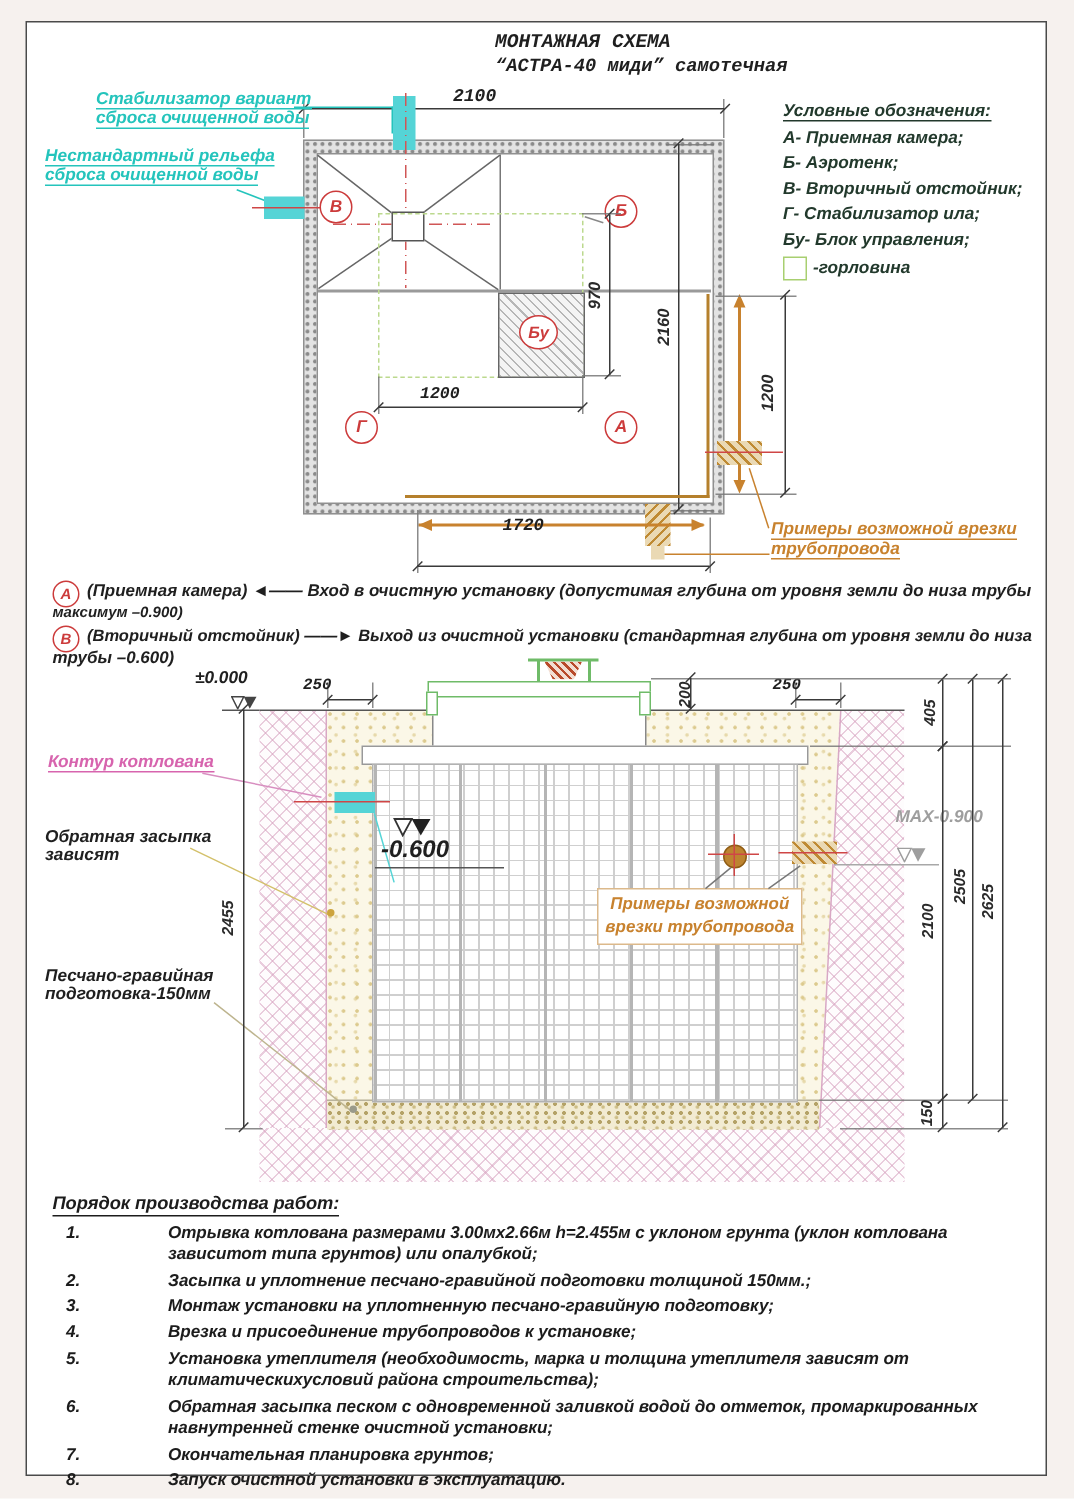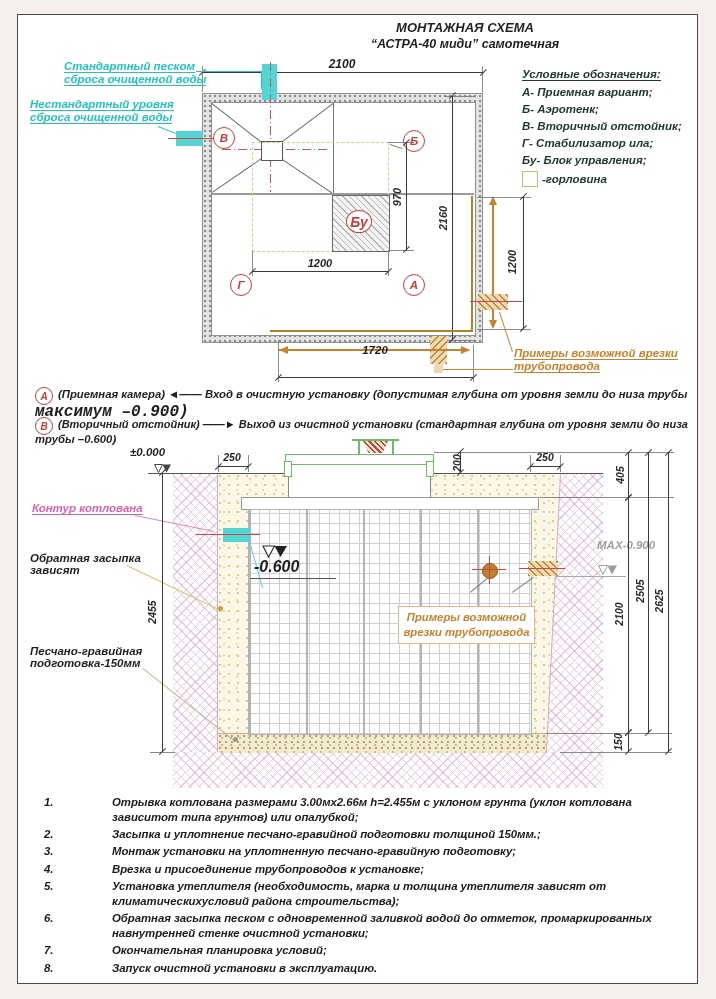--- a/index.html
+++ b/index.html
@@ -2,21 +2,21 @@
 <html><head>
 <meta charset="utf-8">
 <style>
   html,body{margin:0;padding:0;}
   body{width:716px;height:999px;position:relative;background:#f6f1ee;
        font-family:"Liberation Sans",sans-serif;overflow:hidden;}
   #canvas{position:absolute;left:0;top:0;width:716px;height:999px;}
   .frame{position:absolute;left:17px;top:14px;width:679px;height:968px;
          background:#fff;border:1.5px solid #4a4a4a;}
   .t{position:absolute;font-style:italic;font-weight:bold;white-space:nowrap;color:#1f1f1f;}
-  .ctr{text-align:center;}
+  .ctr{text-align:left;font-family:Liberation Mono, monospace;}
   .vt{position:absolute;font-style:italic;font-weight:bold;white-space:nowrap;
       width:40px;text-align:center;transform:rotate(-90deg);color:#2a2a2a;}
   .ln{position:absolute;}
   .rl{position:absolute;height:1px;transform-origin:0 0;}
   .ext{position:absolute;background:#777;opacity:.85;}
   .dimh{position:absolute;height:1px;background:#3a3a3a;}
   .dimv{position:absolute;width:1px;background:#3a3a3a;}
   .dimh::before,.dimh::after,.dimv::before,.dimv::after{
       content:"";position:absolute;width:9px;height:1.3px;background:#3a3a3a;
       transform:rotate(-45deg);}
@@ -68,44 +68,44 @@
 <body>
 
 <div id="canvas">
   <div class="frame"></div>
 
   <div class="t ctr" style="left:330px;top:20px;width:270px;font-size:13px;">МОНТАЖНАЯ СХЕМА</div>
   <div class="t ctr" style="left:330px;top:37px;width:270px;font-size:12.5px;">“АСТРА-40 миди” самотечная</div>
 
   <div style="position:absolute;left:522px;top:68px;">
     <div class="legrow" style="margin-top:0;"><span class="u">Условные обозначения:</span></div>
-    <div class="legrow">А- Приемная вариант;</div>
+    <div class="legrow">А- Приемная камера;</div>
     <div class="legrow">Б- Аэротенк;</div>
     <div class="legrow">В- Вторичный отстойник;</div>
     <div class="legrow">Г- Стабилизатор ила;</div>
     <div class="legrow">Бу- Блок управления;</div>
     <div class="legrow" style="display:flex;align-items:center;">
       <span style="width:14px;height:14px;border:1.5px solid #a8cf70;display:inline-block;margin-right:4px;"></span>
       <span>-горловина</span>
     </div>
   </div>
 
   <div class="ext" style="left:202px;top:66px;width:1px;height:26px;"></div>
   <div class="ext" style="left:482px;top:66px;width:1px;height:26px;"></div>
   <div class="dimh" style="left:202px;top:72px;width:281px;"></div>
   <div class="t ctr" style="left:302px;top:57px;width:80px;font-size:12px;">2100</div>
 
   <div class="t cyan" style="left:64px;top:60px;font-size:11.5px;">
-    <span class="u">Стандартный песком</span><br>
+    <span class="u">Стабилизатор вариант</span><br>
     <span class="u">сброса очищенной воды</span>
   </div>
   <div class="ln" style="left:196px;top:71px;width:66px;height:1px;background:#24c4bc;"></div>
   <div class="ln" style="left:261px;top:71px;width:1px;height:18px;background:#24c4bc;"></div>
   <div class="t cyan" style="left:30px;top:98px;font-size:11.5px;">
-    <span class="u">Нестандартный уровня</span><br>
+    <span class="u">Нестандартный рельефа</span><br>
     <span class="u">сброса очищенной воды</span>
   </div>
   <div class="rl" style="left:158px;top:126px;width:20px;background:#24c4bc;transform:rotate(21deg);"></div>
 
   <div class="wall" style="left:202px;top:93px;width:279px;height:248px;"></div>
   <div class="ln" style="left:211px;top:102px;width:263px;height:232px;background:#fff;border:1px solid #909090;"></div>
 
   <div class="ln" style="left:262px;top:64px;width:15px;height:36px;background:#55d4d6;"></div>
   <div class="ln" style="left:176px;top:131px;width:27px;height:15px;background:#55d4d6;"></div>
   <div class="redline" style="left:168px;top:138px;width:46px;"></div>
@@ -120,21 +120,21 @@
   <div class="rl" style="left:281px;top:158px;width:62px;background:#666;transform:rotate(34deg);"></div>
   <div class="ln" style="left:261px;top:141px;width:20px;height:18px;border:1px solid #555;background:#fff;"></div>
 
   <div class="ln" style="left:252px;top:142px;width:135px;height:108px;border:1px dashed #bcd98e;"></div>
   <div class="hatchgray" style="left:332px;top:195px;width:56px;height:55px;"></div>
 
   <div class="pmark" style="left:213px;top:127px;">В</div>
   <div class="pmark" style="left:403px;top:130px;">Б</div>
   <div class="pmark" style="left:230px;top:274px;">Г</div>
   <div class="pmark" style="left:403px;top:274px;">А</div>
-  <div class="pmark" style="left:346px;top:210px;width:24px;height:21px;font-size:14px;">Бу</div>
+  <div class="pmark" style="left:346px;top:210px;width:24px;height:21px;font-size:11px;">Бу</div>
   <div class="rl" style="left:390px;top:144px;width:13px;background:#888;transform:rotate(18deg);"></div>
 
   <div class="ext" style="left:388px;top:142px;width:26px;height:1px;"></div>
   <div class="ext" style="left:388px;top:250px;width:26px;height:1px;"></div>
   <div class="dimv" style="left:406px;top:143px;height:107px;"></div>
   <div class="vt" style="left:377px;top:191px;font-size:11px;">970</div>
   <div class="ext" style="left:444px;top:96px;width:32px;height:1px;"></div>
   <div class="ext" style="left:444px;top:340px;width:32px;height:1px;"></div>
   <div class="dimv" style="left:452px;top:96px;height:244px;"></div>
   <div class="vt" style="left:423px;top:212px;font-size:11px;">2160</div>
@@ -167,21 +167,21 @@
 
   <div class="t oran" style="left:514px;top:347px;font-size:11.5px;">
     <span class="u">Примеры возможной врезки</span><br>
     <span class="u">трубопровода</span>
   </div>
   <div class="ln" style="left:443px;top:369px;width:70px;height:1px;background:#c8822e;"></div>
   <div class="rl" style="left:500px;top:312px;width:42px;background:#c8822e;transform:rotate(72deg);"></div>
 
   <div class="pmark" style="left:35px;top:387px;width:16px;height:16px;font-size:10px;">А</div>
   <div class="t" style="left:58px;top:388px;font-size:11.3px;font-family:'Liberation Sans',sans-serif;">(Приемная камера) ◄——  Вход в очистную установку (допустимая глубина от уровня земли до низа трубы</div>
-  <div class="t" style="left:35px;top:403px;font-size:16px;font-family:Liberation Mono, monospace;">максимум –0.900)</div>
+  <div class="t" style="left:35px;top:403px;font-size:10px;">максимум –0.900)</div>
   <div class="pmark" style="left:35px;top:417px;width:16px;height:16px;font-size:10px;">В</div>
   <div class="t" style="left:58px;top:418px;font-size:11px;">(Вторичный отстойник) ——►  Выход из очистной установки (стандартная глубина от уровня земли до низа</div>
   <div class="t" style="left:35px;top:433px;font-size:11.3px;">трубы –0.600)</div>
 
   <div class="sand" style="left:218px;top:474px;width:342px;height:278px;"></div>
   <div class="soil" style="left:173px;top:474px;width:45px;height:278px;"></div>
   <div class="soil" style="left:546px;top:474px;width:57px;height:278px;clip-path:polygon(14px 0,100% 0,100% 100%,0 100%);"></div>
   <div class="soil" style="left:173px;top:752px;width:430px;height:36px;"></div>
   <div class="gravel" style="left:218px;top:733px;width:328px;height:19px;"></div>
   <div class="ln" style="left:217px;top:474px;width:1px;height:278px;background:#d8a8c4;"></div>
@@ -219,21 +219,21 @@
   </svg>
   <div class="t" style="left:254px;top:558px;font-size:16px;font-style:italic;">-0.600</div>
   <div class="ln" style="left:250px;top:578px;width:86px;height:1px;background:#555;"></div>
 
 
   <div class="ln" style="left:482px;top:563px;width:14px;height:14px;border-radius:50%;background:#bd8430;border:1px solid #8f5c14;"></div>
   <div class="redline" style="left:472px;top:569px;width:34px;"></div>
   <div class="ln" style="left:489px;top:556px;width:1px;height:28px;background:#cf4646;"></div>
   <div class="hatchor" style="left:528px;top:561px;width:30px;height:15px;"></div>
   <div class="redline" style="left:519px;top:568px;width:46px;"></div>
-  <div class="box oran" style="left:398px;top:592px;width:135px;height:33px;margin-top:14px;">
+  <div class="box oran" style="left:398px;top:592px;width:135px;height:33px;">
     <span>Примеры возможной</span><br>
     <span>врезки трубопровода</span>
   </div>
   <div class="rl" style="left:470px;top:592px;width:22px;background:#777;transform:rotate(-39.5deg);"></div>
   <div class="rl" style="left:512px;top:592px;width:26px;background:#777;transform:rotate(-35.5deg);"></div>
 
   <div class="t" style="left:597px;top:539px;font-size:11.5px;color:#9e9e9e;">MAX-0.900</div>
   <svg style="position:absolute;left:598px;top:565px;" width="20" height="10" viewBox="0 0 20 10">
     <polygon points="0.5,0.5 9.5,0.5 5,9.5" fill="#fff" stroke="#9e9e9e" stroke-width="1"></polygon>
     <polygon points="9.5,0.5 19,0.5 14,9.5" fill="#9e9e9e"></polygon>
@@ -281,20 +281,21 @@
   <div class="dimv" style="left:648px;top:453px;height:280px;"></div>
   <div class="vt" style="left:620px;top:585px;font-size:10.5px;">2505</div>
   <div class="dimv" style="left:668px;top:453px;height:299px;"></div>
   <div class="vt" style="left:639px;top:595px;font-size:10.5px;">2625</div>
 
   <div class="ext" style="left:150px;top:752px;width:25px;height:1px;"></div>
   <div class="dimv" style="left:162px;top:473px;height:279px;"></div>
   <div class="vt" style="left:132px;top:606px;font-size:10.5px;">2455</div>
 
   <div style="position:absolute;left:35px;top:795px;width:658px;">
+    <div class="ltext" style="font-size:12.2px;margin-bottom:4px;"><span class="u">Порядок производства работ:</span></div>
     <div class="witem">
       <span class="wnum ltext">1.</span>
       <span class="wtext ltext"><span class="wline">Отрывка котлована размерами 3.00мх2.66м h=2.455м с уклоном грунта (уклон котлована зависит</span><span class="wline">от типа грунтов) или опалубкой;</span></span>
     </div>
     <div class="witem">
       <span class="wnum ltext">2.</span>
       <span class="wtext ltext"><span class="wline">Засыпка и уплотнение песчано-гравийной подготовки толщиной 150мм.;</span></span>
     </div>
     <div class="witem">
       <span class="wnum ltext">3.</span>
@@ -307,20 +308,20 @@
     <div class="witem">
       <span class="wnum ltext">5.</span>
       <span class="wtext ltext"><span class="wline">Установка утеплителя (необходимость, марка и толщина утеплителя зависят от климатических</span><span class="wline">условий района строительства);</span></span>
     </div>
     <div class="witem">
       <span class="wnum ltext">6.</span>
       <span class="wtext ltext"><span class="wline">Обратная засыпка песком с одновременной заливкой водой до отметок, промаркированных на</span><span class="wline">внутренней стенке очистной установки;</span></span>
     </div>
     <div class="witem">
       <span class="wnum ltext">7.</span>
-      <span class="wtext ltext"><span class="wline">Окончательная планировка условий;</span></span>
+      <span class="wtext ltext"><span class="wline">Окончательная планировка грунтов;</span></span>
     </div>
     <div class="witem">
       <span class="wnum ltext">8.</span>
       <span class="wtext ltext"><span class="wline">Запуск очистной установки в эксплуатацию.</span></span>
     </div>
   </div>
 </div>
 
 </body></html>

